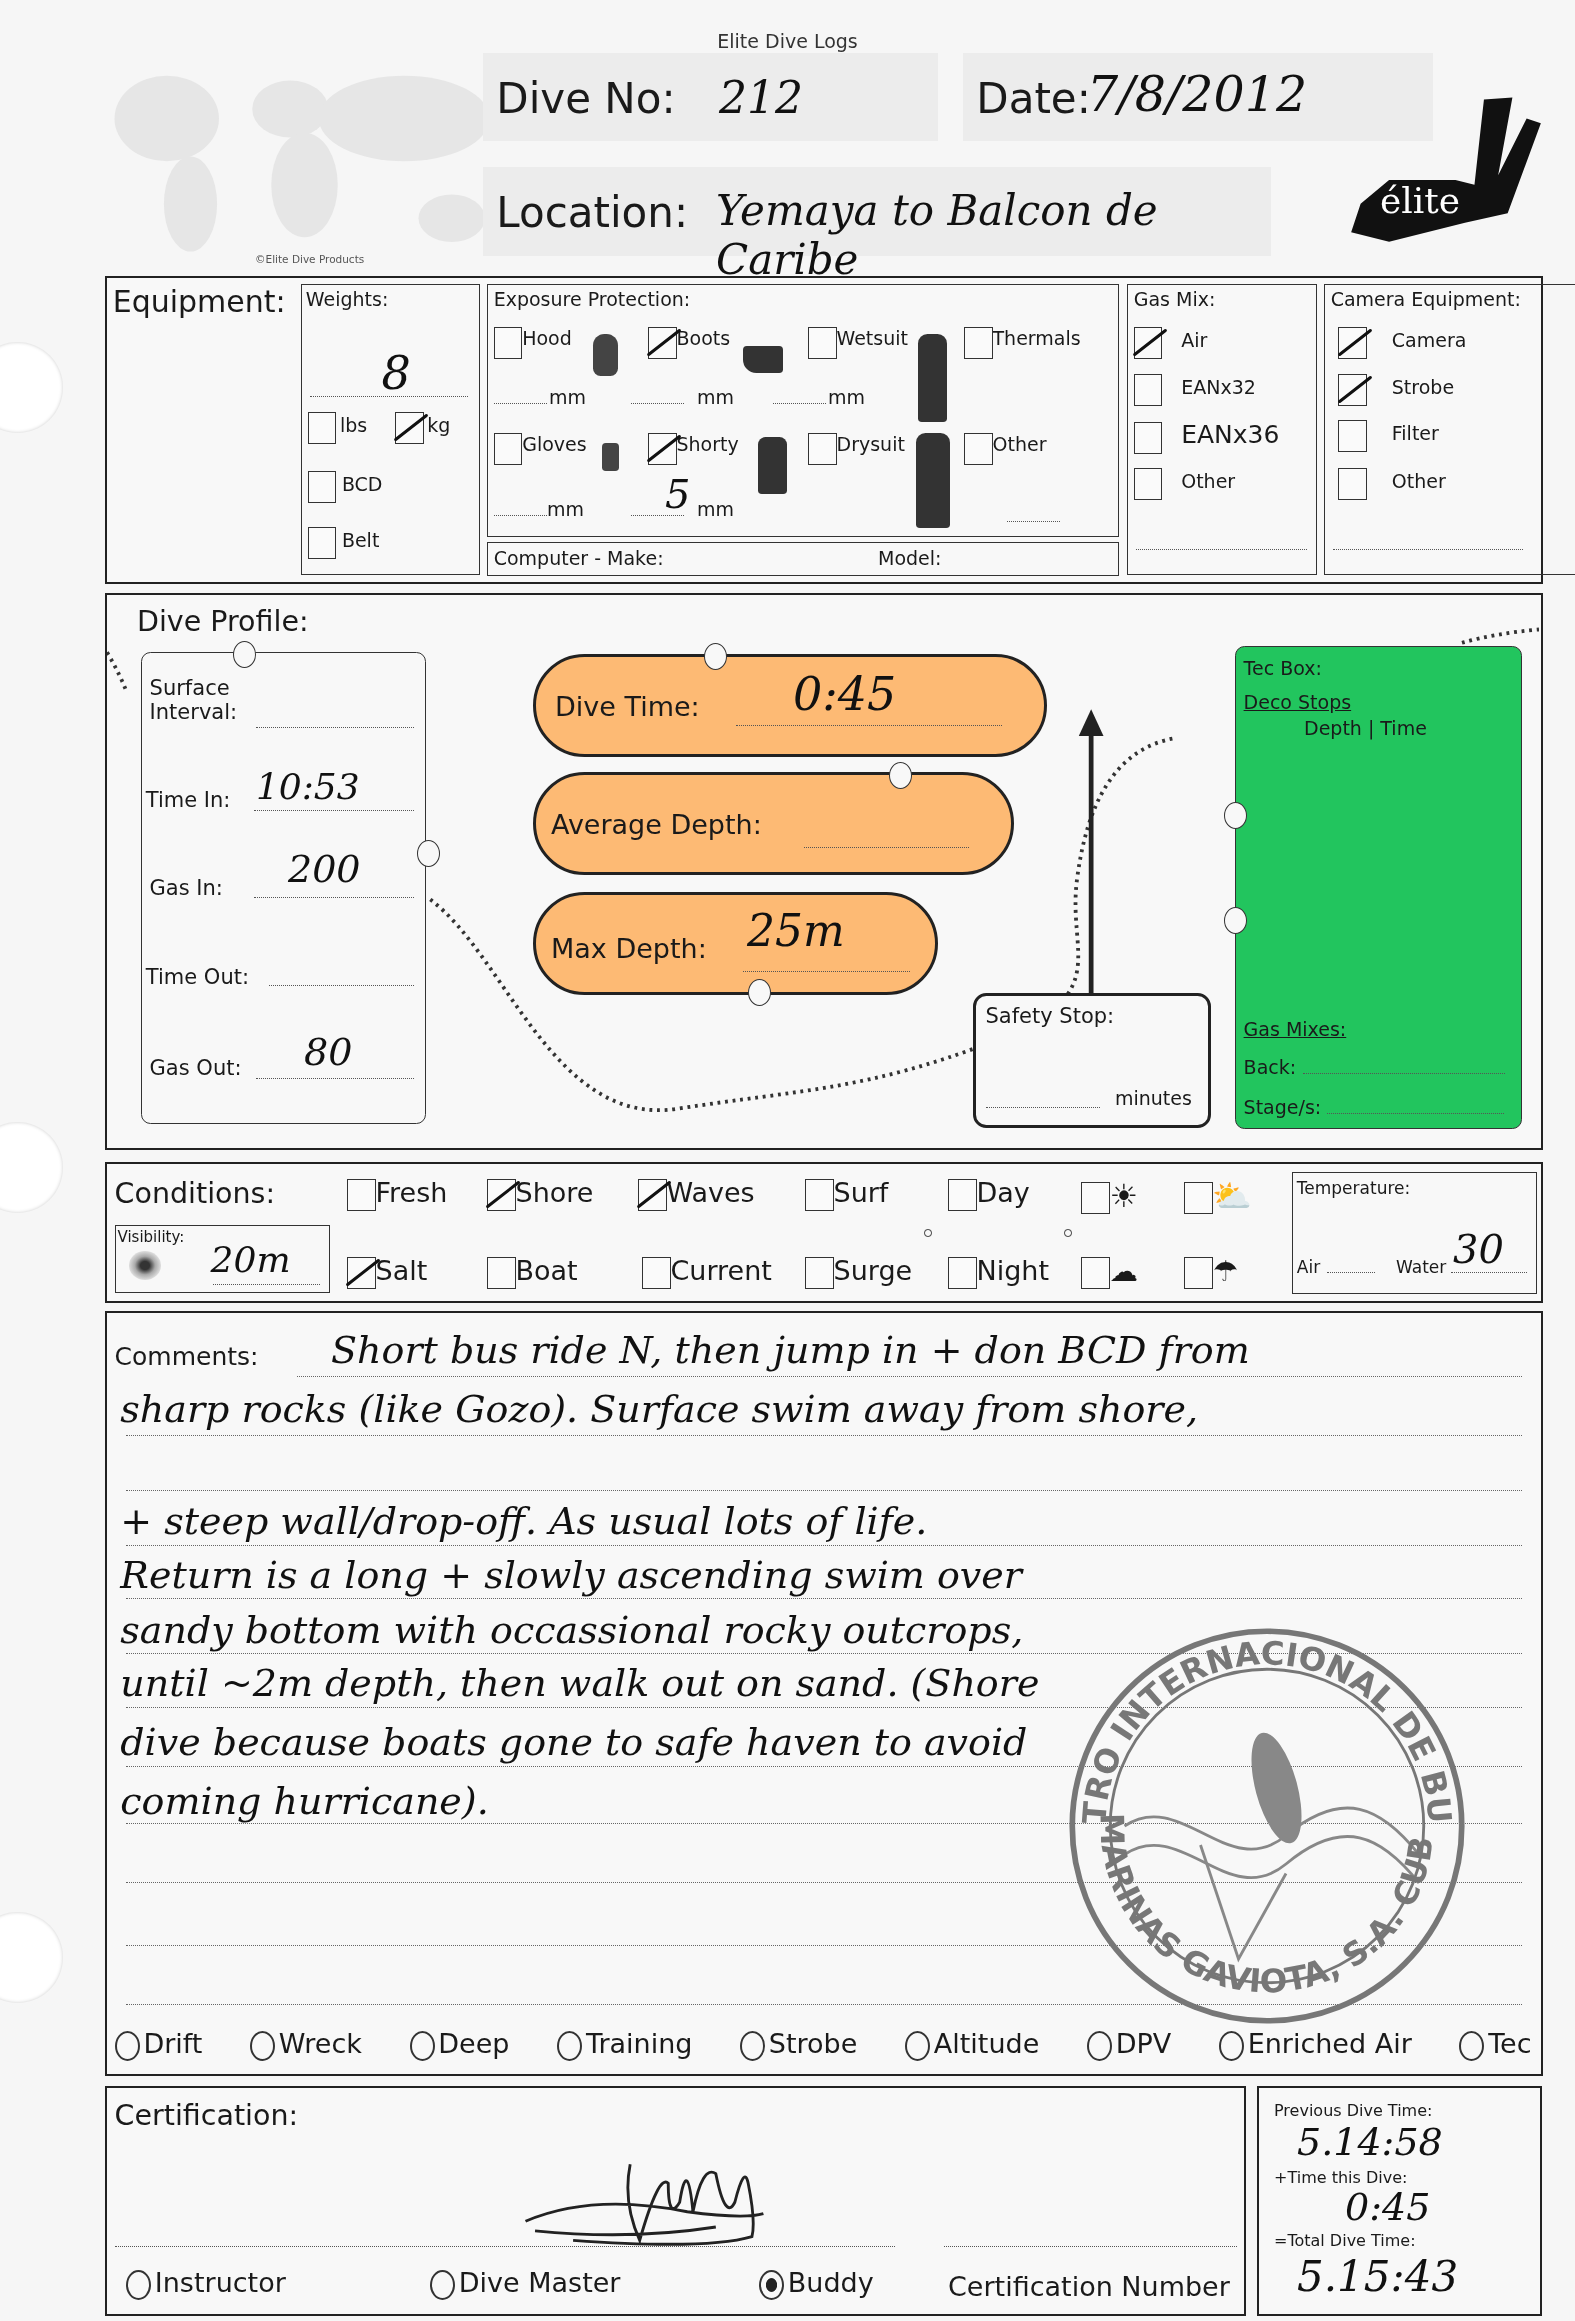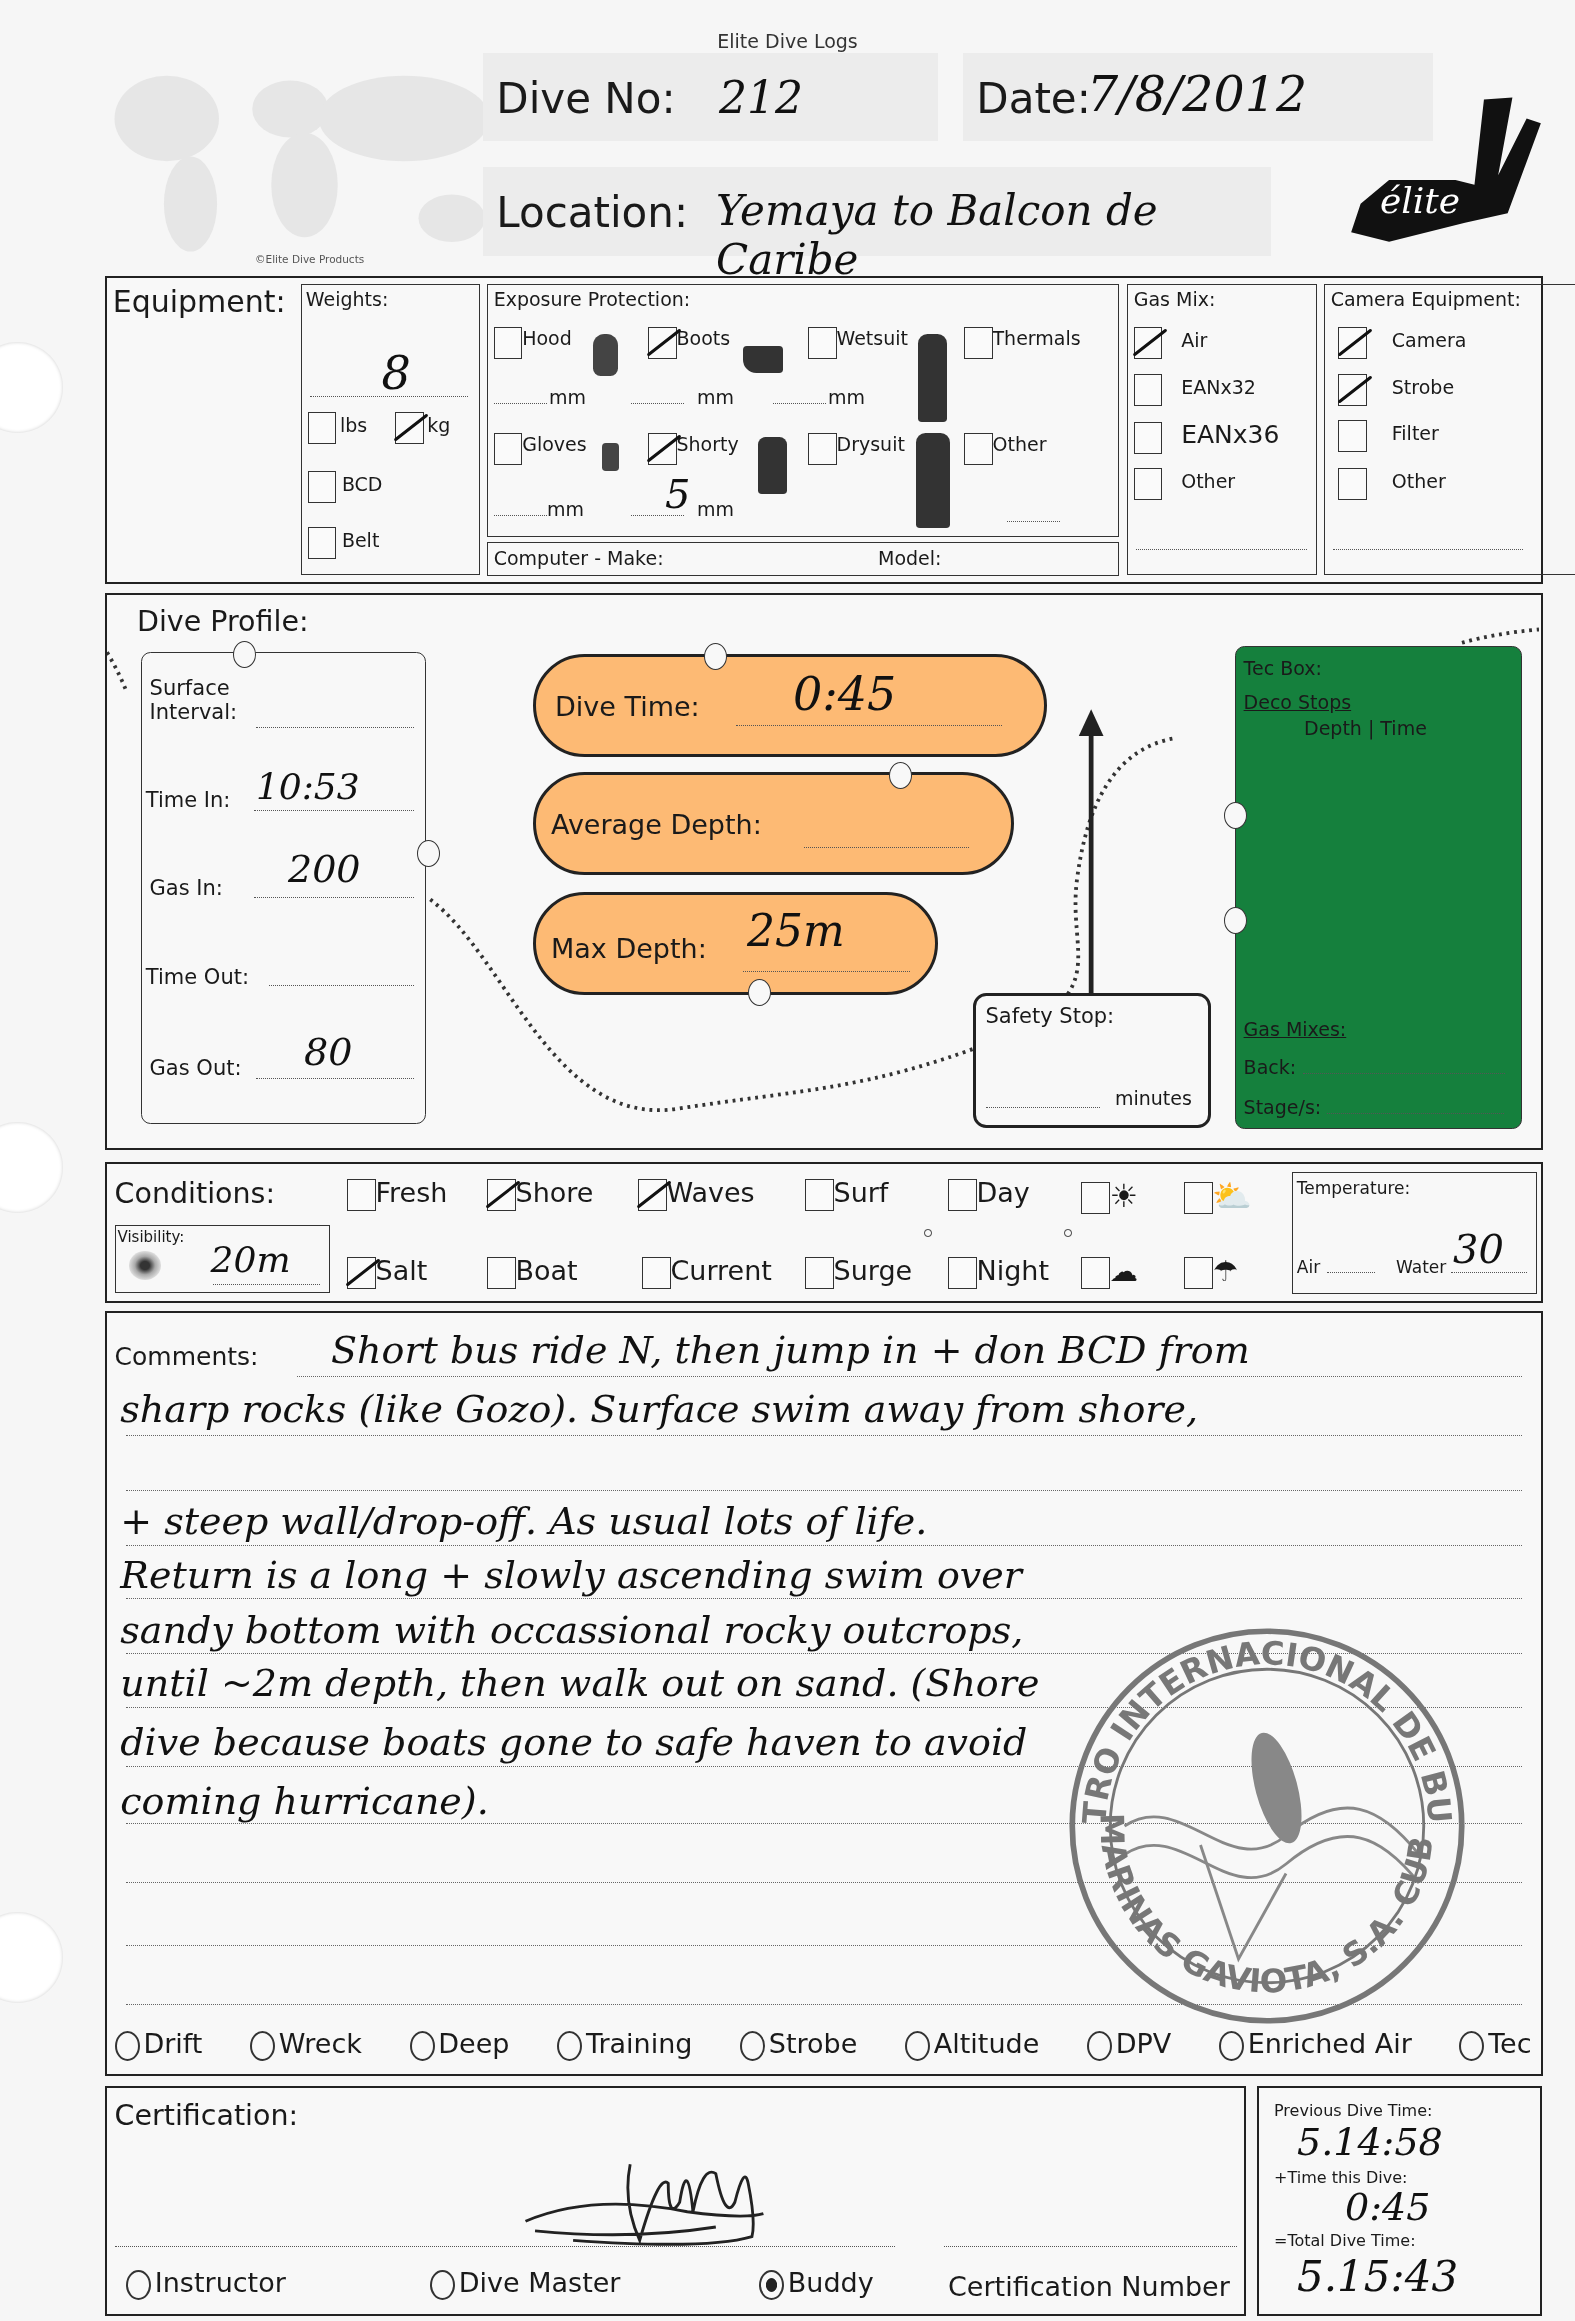--- a/index.html
+++ b/index.html
@@ -49,21 +49,21 @@
   <span class="abs hw" style="left:124px;top:13.3px;font-size:49px">7/8/2012</span>
 </div>
 <div class="abs" style="left:483px;top:167px;width:788px;height:89px;background:#ececec">
   <span class="abs" style="left:13.3px;top:21px;font-size:42px">Location:</span>
   <span class="abs hw" style="left:233px;top:19px;font-size:42px">Yemaya to Balcon de Caribe</span>
 </div>
 <div class="abs" style="left:1332px;top:90px;width:228px;height:166px">
   <svg width="228" height="166" viewBox="0 0 240 175">
     <path d="M160 10 L190 8 L175 90 L205 30 L220 35 L185 130 L140 140 L60 160 L20 150 L30 120 L60 95 L130 95 L150 100 Z" fill="#111"></path>
   </svg>
-  <span class="abs" style="left:48px;top:90px;font-family:'DejaVu Serif',serif;font-style:italic;font-size:36px;color:#fff">élite</span>
+  <span class="abs" style="left:48px;top:90px;font-family:'DejaVu Serif',serif;font-size:36px;color:#fff">élite</span>
 </div>
 
 <div class="box" style="left:105px;top:276px;width:1438px;height:308px">
   <div class="abs" style="left:5.7px;top:5.7px;font-size:30px">Equipment:</div>
 
 
   <div class="thin" style="left:194px;top:5.7px;width:179px;height:291px">
     <div class="lbl" style="left:3.8px;top:3.8px;font-size:19px">Weights:</div>
     <div class="abs dots" style="left:7.6px;top:78px;width:158px;height:34px">
       <span class="hw abs" style="left:72px;top:-17px;font-size:46px">8</span>
@@ -180,21 +180,21 @@
     <span class="hw abs" style="left:211px;top:9.5px;font-size:44px">25m</span>
   </div>
   <div class="knob" style="left:641px;top:384px"></div>
 
   <div class="abs" style="left:866px;top:398px;width:238px;height:135px;border:3.8px solid #222;border-radius:13.3px;background:#f8f8f8">
     <span class="lbl" style="left:9.5px;top:7.6px">Safety Stop:</span>
     <div class="abs dots" style="left:9.5px;top:108px;width:114px;height:3.8px"></div>
     <span class="lbl" style="left:139px;top:91px;font-size:19px">minutes</span>
   </div>
 
-  <div class="abs" style="left:1128px;top:51px;width:287px;height:483px;border:1.9px solid #333;border-radius:9.5px;background:#15803d">
+  <div class="abs" style="left:1128px;top:51px;width:287px;height:483px;border:1.9px solid #333;border-radius:9.5px;background:#22c55e">
     <div class="lbl" style="left:7.6px;top:9.5px;font-size:19px">Tec Box:</div>
     <div class="lbl" style="left:7.6px;top:44px;font-size:19px;text-decoration:underline">Deco Stops</div>
     <div class="lbl" style="left:68px;top:70px;font-size:19px">Depth |  Time</div>
     <div class="lbl" style="left:7.6px;top:371px;font-size:19px;text-decoration:underline">Gas Mixes:</div>
     <div class="lbl" style="left:7.6px;top:409px;font-size:19px">Back:</div>
     <div class="abs dots" style="left:67px;top:426px;width:202px"></div>
     <div class="lbl" style="left:7.6px;top:449px;font-size:19px">Stage/s:</div>
     <div class="abs dots" style="left:91px;top:466px;width:177px"></div>
   </div>
   <div class="knob" style="left:1117px;top:207px"></div>

